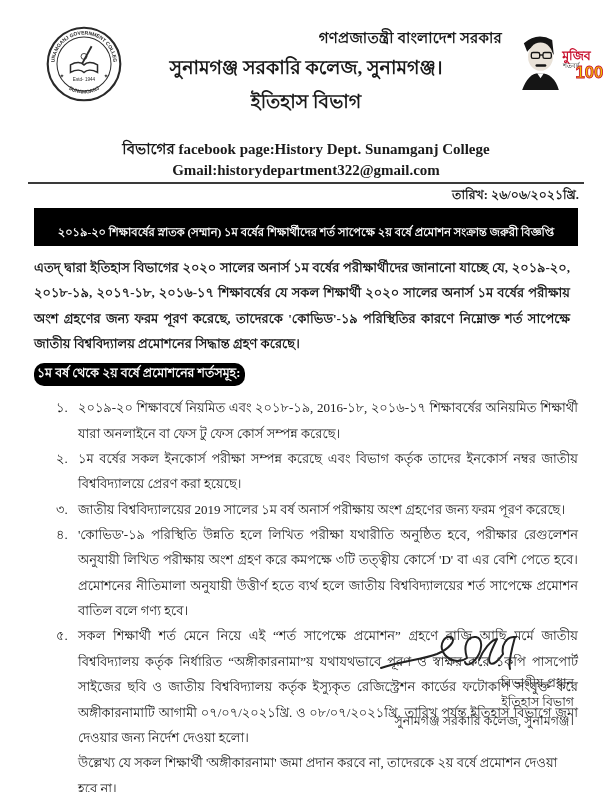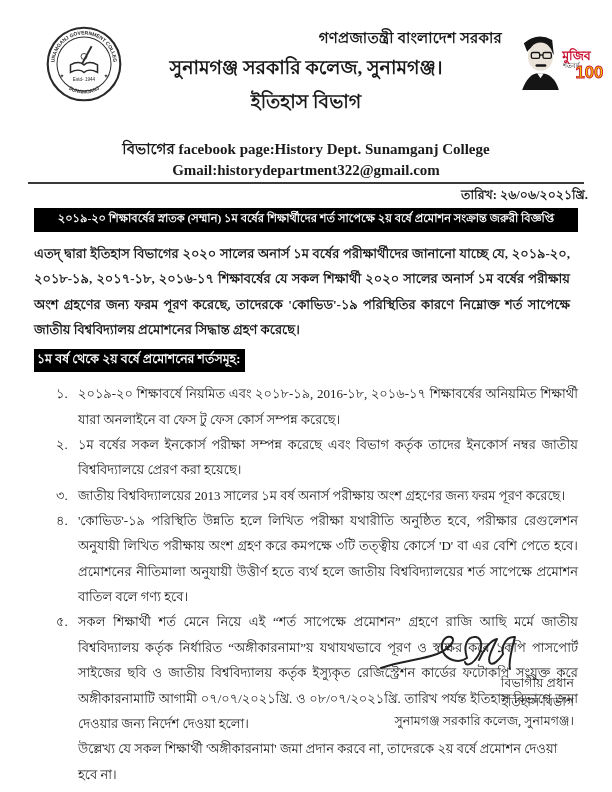--- a/index.html
+++ b/index.html
@@ -16,40 +16,41 @@
   .seal { position: absolute; left: 46px; top: 26px; }
   .mujib { position: absolute; right: 8px; top: 30px; }
   .head-center { text-align: center; margin: 0 110px; }
   .govt-line    { font-size: 15px; font-weight: bold; letter-spacing: .2px; text-align: right; }
   .college-line { font-size: 19px; font-weight: bold; margin-top: 2px; }
   .dept-line    { font-size: 19px; font-weight: bold; margin-top: 2px; }
   .fb-line      { font-size: 15px; font-weight: bold; margin-top: 18px; }
   .gmail-line   { font-size: 15px; font-weight: bold; }
   .web-line     { font-size: 13px; font-weight: bold; margin-top: 1px; }
   .rule { margin: 3px 28px 0 28px; border-top: 2px solid #3a3a3a; }
-  .date-line { text-align: right; padding-right: 24px; font-size: 12.5px; font-weight: bold; margin-top: 2px; }
+  .date-line { text-align: right; padding-right: 33px; font-size: 12.5px; font-weight: bold; margin-top: 2px; }
   
   .banner {
     margin: 2px 34px 0 34px;
     background: #000000; color: #ffffff;
     font-size: 11.4px; font-weight: bold;
-    text-align: center; padding: 2px 1px 3px 1px;
+    text-align: center; padding: 16px 1px 3px 1px;
   }
   .intro {
     margin: 9px 42px 0 34px;
     font-size: 13px; line-height: 1.95;
     text-align: justify;
     font-weight: bold;
   }
   .cond-head-wrap { margin: 7px 0 0 34px; }
   .cond-head {
     display: inline-block;
     background: #000000; color: #ffffff;
     font-size: 12.5px; font-weight: bold;
     padding: 1px 5px 2px 3px;
+    border-radius: 10px;
   }
   .cond-list { margin: 9px 34px 0 56px; }
   .cond-item { display: flex; font-size: 13px; line-height: 1.95; }
   .cond-num { flex: 0 0 22px; }
   .cond-text { flex: 1; text-align: justify; }
   .note-line {
     margin: 0 34px 0 78px;
     font-size: 13px; line-height: 1.95;
   }
   
@@ -134,21 +135,21 @@
     <div class="cond-item">
       <span class="cond-num">১.</span>
       <div class="cond-text">২০১৯-২০ শিক্ষাবর্ষে নিয়মিত এবং ২০১৮-১৯, 2016-১৮, ২০১৬-১৭ শিক্ষাবর্ষের অনিয়মিত শিক্ষার্থী যারা অনলাইনে বা ফেস টু ফেস কোর্স সম্পন্ন করেছে।</div>
     </div>
     <div class="cond-item">
       <span class="cond-num">২.</span>
       <div class="cond-text">১ম বর্ষের সকল ইনকোর্স পরীক্ষা সম্পন্ন করেছে এবং বিভাগ কর্তৃক তাদের ইনকোর্স নম্বর জাতীয় বিশ্ববিদ্যালয়ে প্রেরণ করা হয়েছে।</div>
     </div>
     <div class="cond-item">
       <span class="cond-num">৩.</span>
-      <div class="cond-text">জাতীয় বিশ্ববিদ্যালয়ের 2013 সালের ১ম বর্ষ অনার্স পরীক্ষায় অংশ গ্রহণের জন্য ফরম পূরণ করেছে।</div>
+      <div class="cond-text">জাতীয় বিশ্ববিদ্যালয়ের 2019 সালের ১ম বর্ষ অনার্স পরীক্ষায় অংশ গ্রহণের জন্য ফরম পূরণ করেছে।</div>
     </div>
     <div class="cond-item">
       <span class="cond-num">৪.</span>
       <div class="cond-text">'কোভিড'-১৯ পরিস্থিতি উন্নতি হলে লিখিত পরীক্ষা যথারীতি অনুষ্ঠিত হবে, পরীক্ষার রেগুলেশন অনুযায়ী লিখিত পরীক্ষায় অংশ গ্রহণ করে কমপক্ষে ৩টি তত্ত্বীয় কোর্সে 'D' বা এর বেশি পেতে হবে। প্রমোশনের নীতিমালা অনুযায়ী উত্তীর্ণ হতে ব্যর্থ হলে জাতীয় বিশ্ববিদ্যালয়ের শর্ত সাপেক্ষে প্রমোশন বাতিল বলে গণ্য হবে।</div>
     </div>
     <div class="cond-item">
       <span class="cond-num">৫.</span>
       <div class="cond-text">সকল শিক্ষার্থী শর্ত মেনে নিয়ে এই “শর্ত সাপেক্ষে প্রমোশন” গ্রহণে রাজি আছি মর্মে জাতীয় বিশ্ববিদ্যালয় কর্তৃক নির্ধারিত “অঙ্গীকারনামা”য় যথাযথভাবে পূরণ ও স্বাক্ষর করে ১কপি পাসপোর্ট সাইজের ছবি ও জাতীয় বিশ্ববিদ্যালয় কর্তৃক ইস্যুকৃত রেজিস্ট্রেশন কার্ডের ফটোকপি সংযুক্ত করে অঙ্গীকারনামাটি আগামী ০৭/০৭/২০২১খ্রি. ও ০৮/০৭/২০২১খ্রি. তারিখ পর্যন্ত ইতিহাস বিভাগে জমা দেওয়ার জন্য নির্দেশ দেওয়া হলো।</div>
     </div>
   </div>

